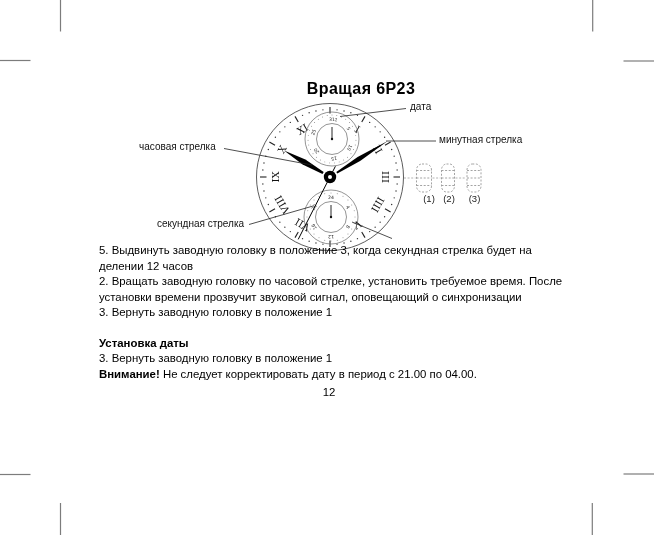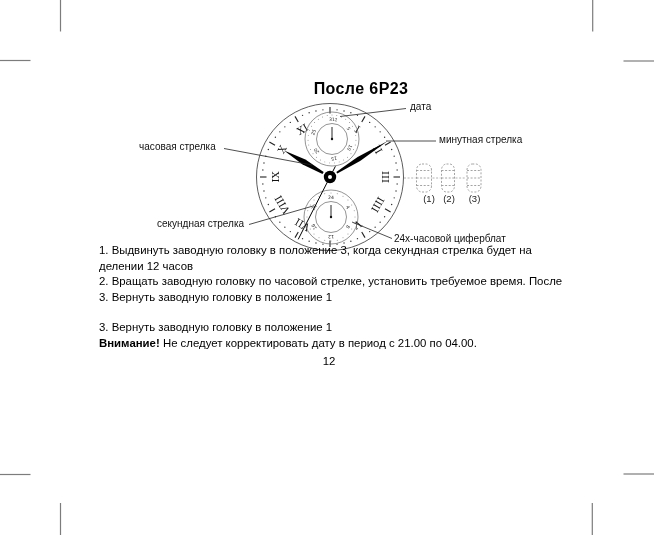--- a/index.html
+++ b/index.html
@@ -230,36 +230,37 @@
       </g>
       <g>
         <rect x="467" y="164" width="14" height="28" rx="5.3" ry="6"></rect>
         <line x1="467" y1="170.5" x2="481" y2="170.5"></line>
         <line x1="467" y1="178" x2="481" y2="178"></line>
         <line x1="467" y1="185.5" x2="481" y2="185.5"></line>
       </g>
     </g>
   </svg>
 
-  <div class="title">После 6Р23</div>
+  <div class="title">Вращая 6Р23</div>
 
   <div class="lbl" style="left:410px;top:101px;">дата</div>
   <div class="lbl" style="left:439px;top:134px;">минутная стрелка</div>
   <div class="lbl" style="left:139px;top:141px;text-align:right;">часовая стрелка</div>
   <div class="lbl" style="left:157px;top:218px;">секундная стрелка</div>
-  <div class="lbl" style="left:394px;top:233px;">24х-часовой циферблат</div>
 
   <span class="crown-lbl" style="left:429px;">(1)</span>
   <span class="crown-lbl" style="left:449px;">(2)</span>
   <span class="crown-lbl" style="left:474.5px;">(3)</span>
 
   <div class="body-text">
-    <div>1. Выдвинуть заводную головку в положение 3, когда секундная стрелка будет на</div>
+    <div>5. Выдвинуть заводную головку в положение 3, когда секундная стрелка будет на</div>
     <div>делении 12 часов</div>
     <div>2. Вращать заводную головку по часовой стрелке, установить требуемое время. После</div>
+    <div>установки времени прозвучит звуковой сигнал, оповещающий о синхронизации</div>
     <div>3. Вернуть заводную головку в положение 1</div>
     <div class="spacer"></div>
+    <div class="bold">Установка даты</div>
     <div>3. Вернуть заводную головку в положение 1</div>
     <div><span class="bold">Внимание!</span><span> Не следует корректировать дату в период с 21.00 по 04.00.</span></div>
     <div class="page-number">12</div>
   </div>
 
 </div>
 
 </body></html>

